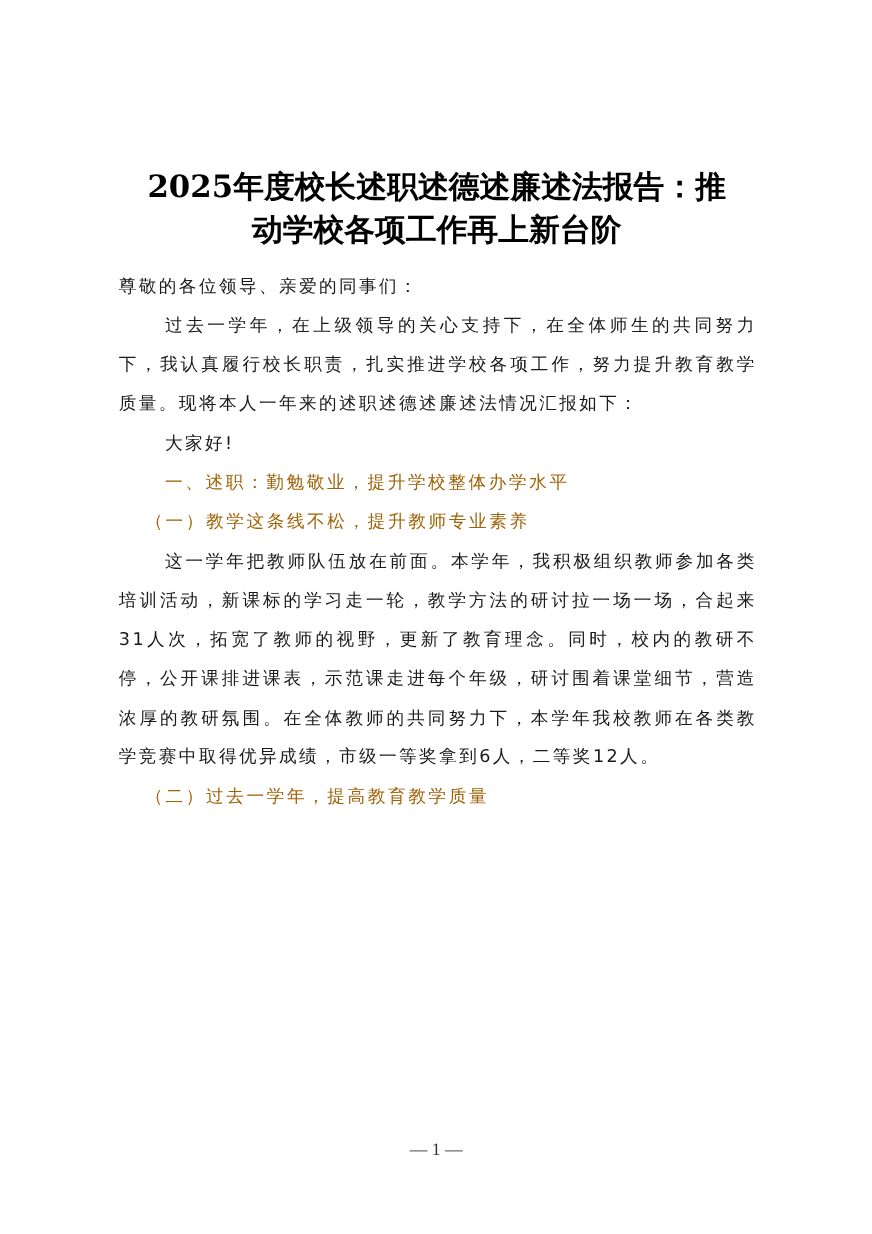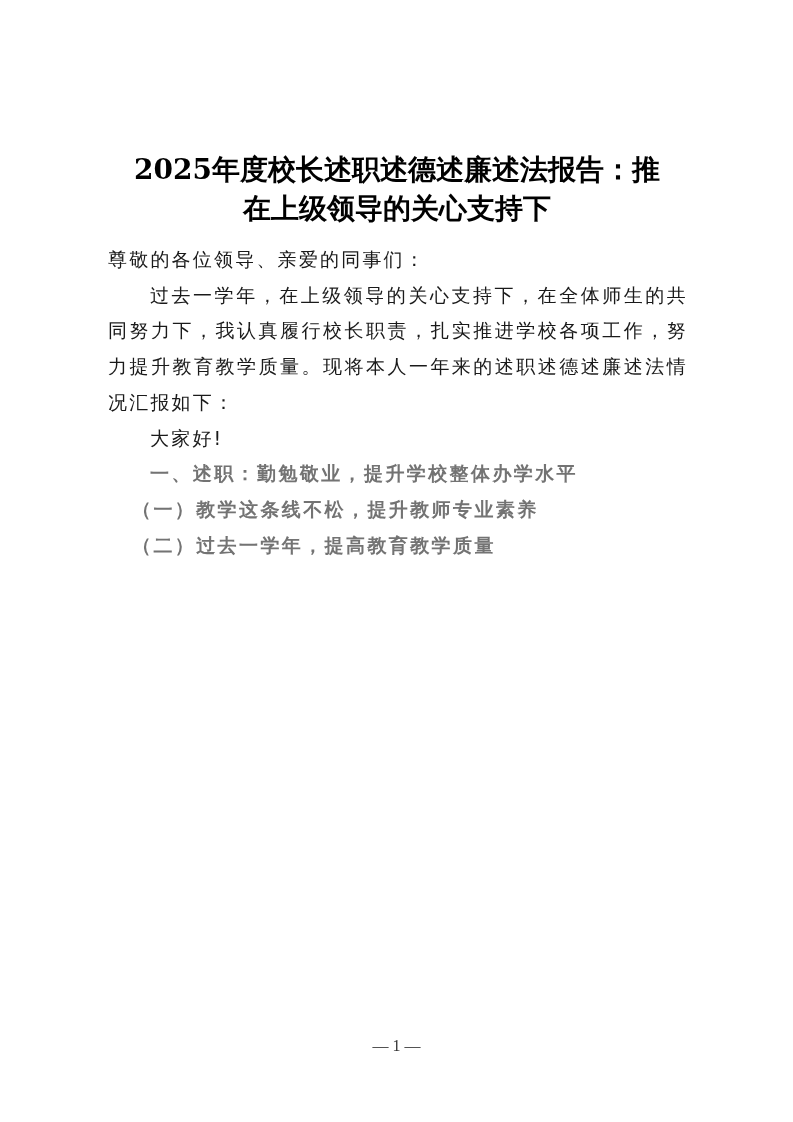--- a/index.html
+++ b/index.html
@@ -35,36 +35,36 @@
       color: #000000;
       margin: 0;
     }
     .title .line { display: block; white-space: nowrap; }
     .body {
       position: absolute;
       left: 108px;
       width: 580px;
       top: 242px;
       font-family: "DejaVu Sans", "Liberation Sans", sans-serif;
-      font-size: 19px;
+      font-size: 16px;
       line-height: 35.7px;
       color: #1a1a1a;
       letter-spacing: 2.2px;
     }
     .p {
       margin: 0;
       text-align: justify;
       text-align-last: left;
     }
     .indent { text-indent: 42px; }
     .h1, .h2 {
       margin: 0;
       font-family: "DejaVu Sans", "Liberation Sans", sans-serif;
-      font-weight: bold;
-      color: #737373;
+      font-weight: normal;
+      color: #a16207;
     }
     .h1 { text-indent: 42px; letter-spacing: 2.4px; }
     .h2 { text-indent: 24px; letter-spacing: 2.4px; }
     .footer {
       position: absolute;
       left: 0;
       width: 793px;
       top: 1037px;
       text-align: center;
       font-family: "Liberation Serif", "DejaVu Serif", serif;
@@ -72,26 +72,27 @@
       color: #333333;
     }
   </style>
 </head>
 <body>
 
 <div class="page">
 
   <h1 class="title">
     <span class="line">2025年度校长述职述德述廉述法报告：推</span>
-    <span class="line">在上级领导的关心支持下</span>
+    <span class="line">动学校各项工作再上新台阶</span>
   </h1>
 
   <div class="body">
     <p class="p">尊敬的各位领导、亲爱的同事们：</p>
     <p class="p indent">过去一学年，在上级领导的关心支持下，在全体师生的共同努力下，我认真履行校长职责，扎实推进学校各项工作，努力提升教育教学质量。现将本人一年来的述职述德述廉述法情况汇报如下：</p>
     <p class="p indent">大家好!</p>
     <p class="h1">一、述职：勤勉敬业，提升学校整体办学水平</p>
     <p class="h2">（一）教学这条线不松，提升教师专业素养</p>
+    <p class="p indent">这一学年把教师队伍放在前面。本学年，我积极组织教师参加各类培训活动，新课标的学习走一轮，教学方法的研讨拉一场一场，合起来31人次，拓宽了教师的视野，更新了教育理念。同时，校内的教研不停，公开课排进课表，示范课走进每个年级，研讨围着课堂细节，营造浓厚的教研氛围。在全体教师的共同努力下，本学年我校教师在各类教学竞赛中取得优异成绩，市级一等奖拿到6人，二等奖12人。</p>
     <p class="h2">（二）过去一学年，提高教育教学质量</p>
   </div>
 
   <div class="footer">— 1 —</div>
 </div>
 
 </body></html>

